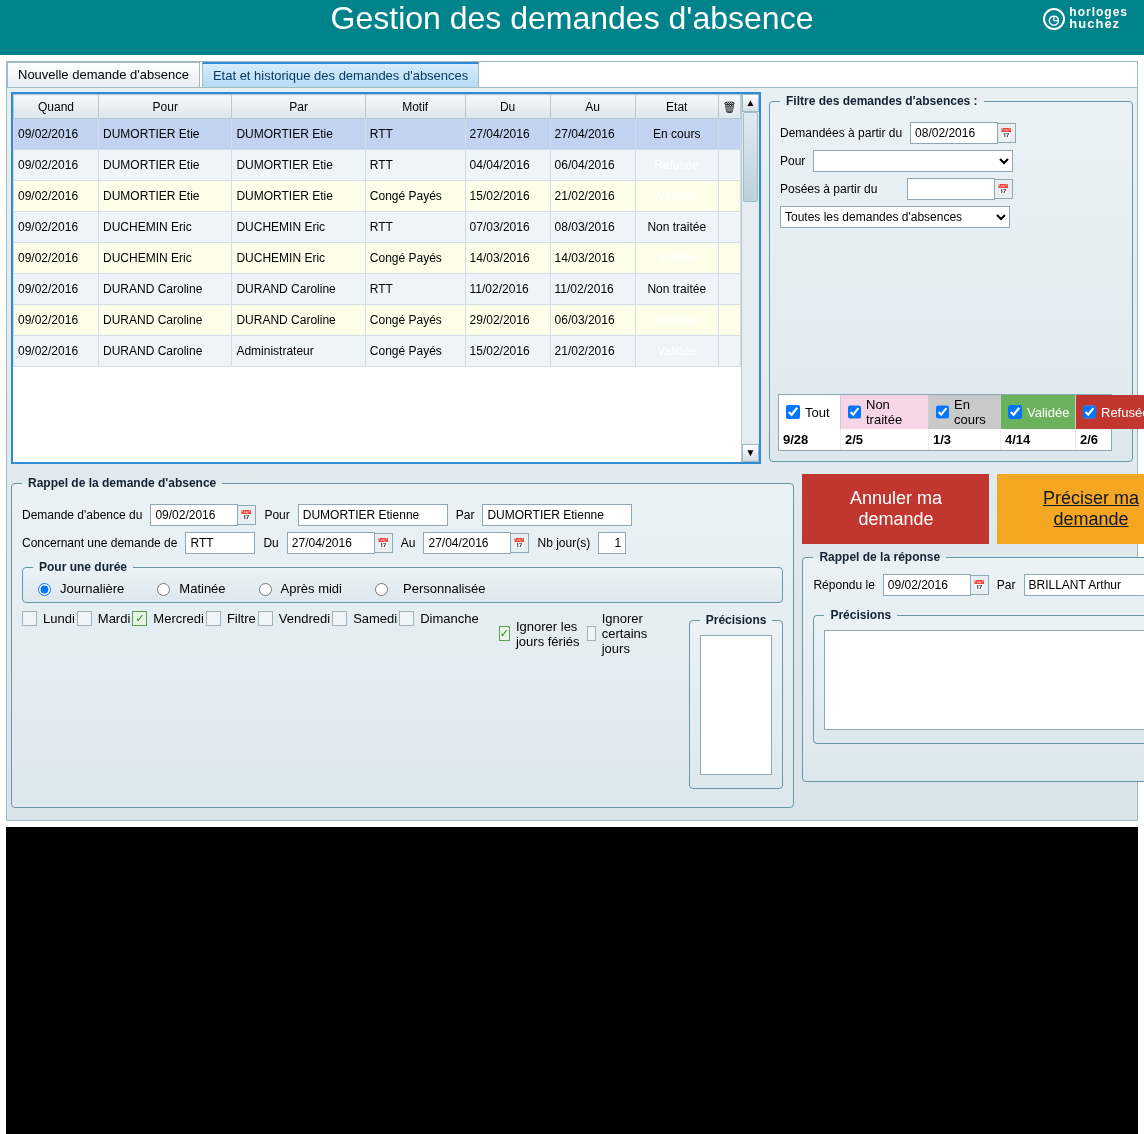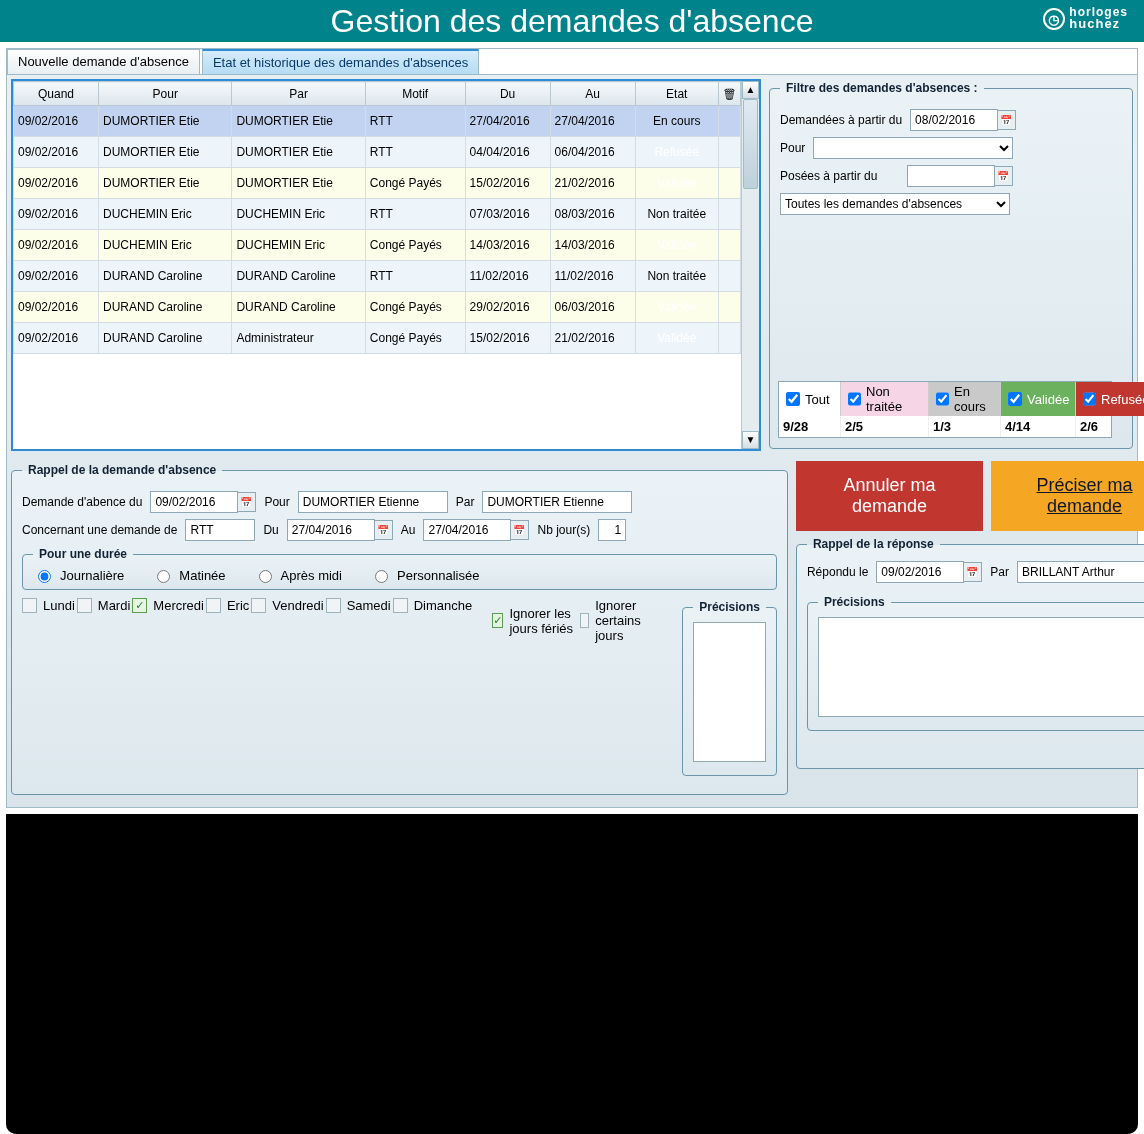--- a/index.html
+++ b/index.html
@@ -1,18 +1,18 @@
 <!DOCTYPE html>
 <html><head>
 <meta charset="utf-8">
 <style>
 * { box-sizing: border-box; font-family: "Segoe UI", Tahoma, Arial, sans-serif; font-size: 13px; }
 body { margin: 0; background: #000; width: 1144px; }
 .app { background: #fff; }
-.titlebar { background: #00838a; color: #fff; height: 42px; display: flex; align-items: center; justify-content: center; position: relative; }
+.titlebar { background: #00838a; color: #fff; height: 55px; display: flex; justify-content: center; position: relative; }
 .titlebar h1 { font-size: 32px; font-weight: 300; margin: 0; }
 .logo { position: absolute; right: 16px; top: 8px; color: #fff; font-size: 20px; font-weight: bold; letter-spacing: 1px; display:flex; align-items:center; gap:4px;}
 .logo-small{font-size:12px; line-height:9px;}
 .logo-icon{width:22px; height:22px; border:2px solid #fff; border-radius:50%; display:inline-flex; align-items:center; justify-content:center; font-size:13px;}
 .client { border: 1px solid #9fbbc6; margin: 6px; background: linear-gradient(#e8f0f4,#d8e4ea); }
 .tabs { display: flex; background: #fff; border-bottom: 1px solid #9fbbc6; }
 .tab { padding: 4px 10px; border: 1px solid #9fbbc6; border-bottom: none; background: linear-gradient(#fefefe,#e8eef2); margin-right: 2px; cursor: pointer; }
 .tab.active { background: linear-gradient(#d6ecfa,#b5dcf5); border-top: 2px solid #2e8bd4; color: #0a3a6a; }
 .content-row { display: flex; gap: 8px; padding: 4px; }
 .left-col { flex: 1; }
@@ -298,21 +298,21 @@
                   <span>Journalière</span>
                 </label>
                 <label style="display: flex; align-items: center; gap: 6px;">
                   <input type="radio" name="dur" style="">
                   <span>Matinée</span>
                 </label>
                 <label style="display: flex; align-items: center; gap: 6px;">
                   <input type="radio" name="dur" style="">
                   <span>Après midi</span>
                 </label>
-                <label style="display: flex; align-items: center; gap: 6px;">
+                <label style="display: flex; align-items: center; gap: 12px;">
                   <input type="radio" name="dur" style="">
                   <span>Personnalisée</span>
                 </label>
               </div>
           </fieldset>
 
           <div class="days-row" style="margin-top:8px;">
             <div class="days-col" id="days-col">
                 <label>
                   <span class="checkbox-sq" style="background: rgb(240, 244, 246); border-color: rgb(159, 179, 189);"></span>
@@ -321,21 +321,21 @@
                 <label>
                   <span class="checkbox-sq" style="background: rgb(240, 244, 246); border-color: rgb(159, 179, 189);"></span>
                   <span>Mardi</span>
                 </label>
                 <label>
                   <span class="checkbox-sq">✓</span>
                   <span>Mercredi</span>
                 </label>
                 <label>
                   <span class="checkbox-sq" style="background: rgb(240, 244, 246); border-color: rgb(159, 179, 189);"></span>
-                  <span>Eric</span>
+                  <span>Filtre</span>
                 </label>
                 <label>
                   <span class="checkbox-sq" style="background: rgb(240, 244, 246); border-color: rgb(159, 179, 189);"></span>
                   <span>Vendredi</span>
                 </label>
                 <label>
                   <span class="checkbox-sq" style="background: rgb(240, 244, 246); border-color: rgb(159, 179, 189);"></span>
                   <span>Samedi</span>
                 </label>
                 <label>

